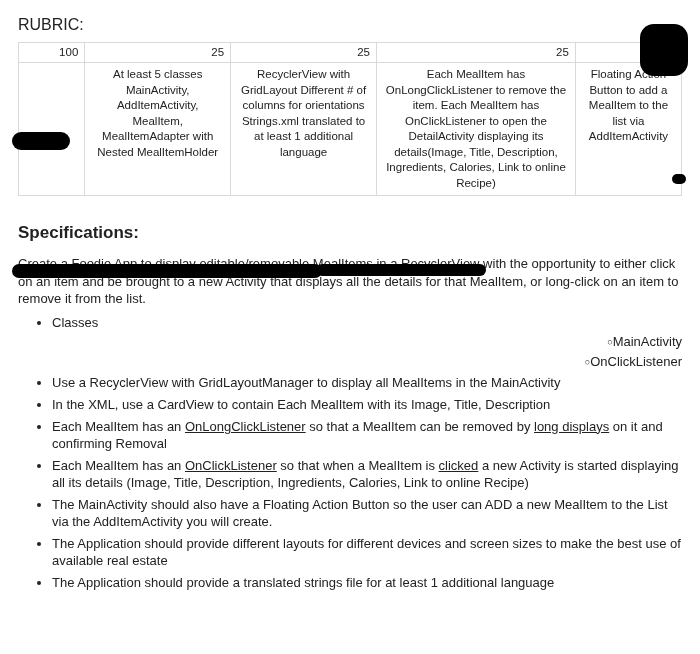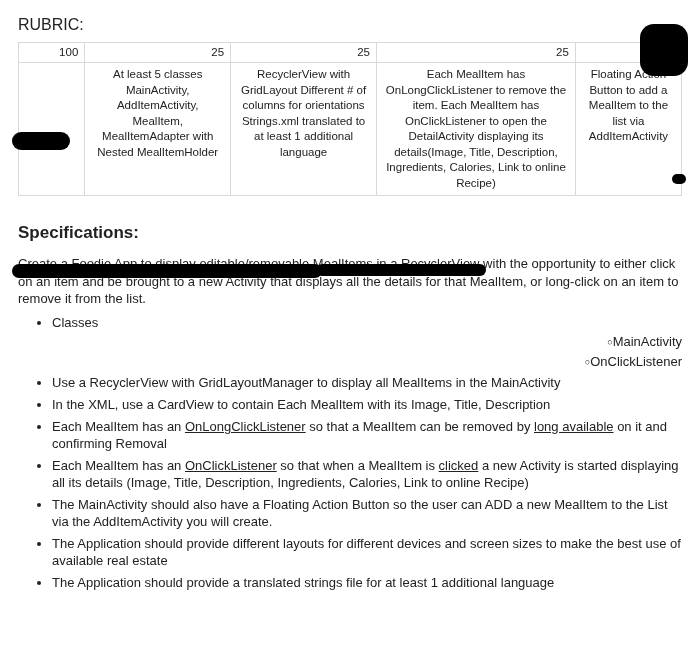--- a/index.html
+++ b/index.html
@@ -136,21 +136,21 @@
     <li>
       <span>Classes</span>
       <ul class="sub">
         <li>MainActivity</li>
         <li>OnClickListener</li>
       </ul>
     </li>
     <li>Use a RecyclerView with GridLayoutManager to display all MealItems in the MainActivity</li>
     <li>In the XML, use a CardView to contain Each MealItem with its Image, Title, Description</li>
     <li>
-      <span>Each MealItem has an </span><span class="u">OnLongClickListener</span><span> so that a MealItem can be removed by </span><span class="u">long available</span><span> on it and confirming Removal</span>
+      <span>Each MealItem has an </span><span class="u">OnLongClickListener</span><span> so that a MealItem can be removed by </span><span class="u">long displays</span><span> on it and confirming Removal</span>
     </li>
     <li>
       <span>Each MealItem has an </span><span class="u">OnClickListener</span><span> so that when a MealItem is </span><span class="u">clicked</span><span> a new Activity  is started displaying all its details (Image, Title, Description, Ingredients, Calories, Link to online Recipe)</span>
     </li>
     <li>The MainActivity should also have a Floating Action Button so the user can ADD a new MealItem to the List via the AddItemActivity you will create.</li>
     <li>The Application should provide different layouts for different devices and screen sizes to make the best use of available real estate</li>
     <li>The Application should provide a translated strings file for at least 1 additional language</li>
   </ul>
 </div>
 

